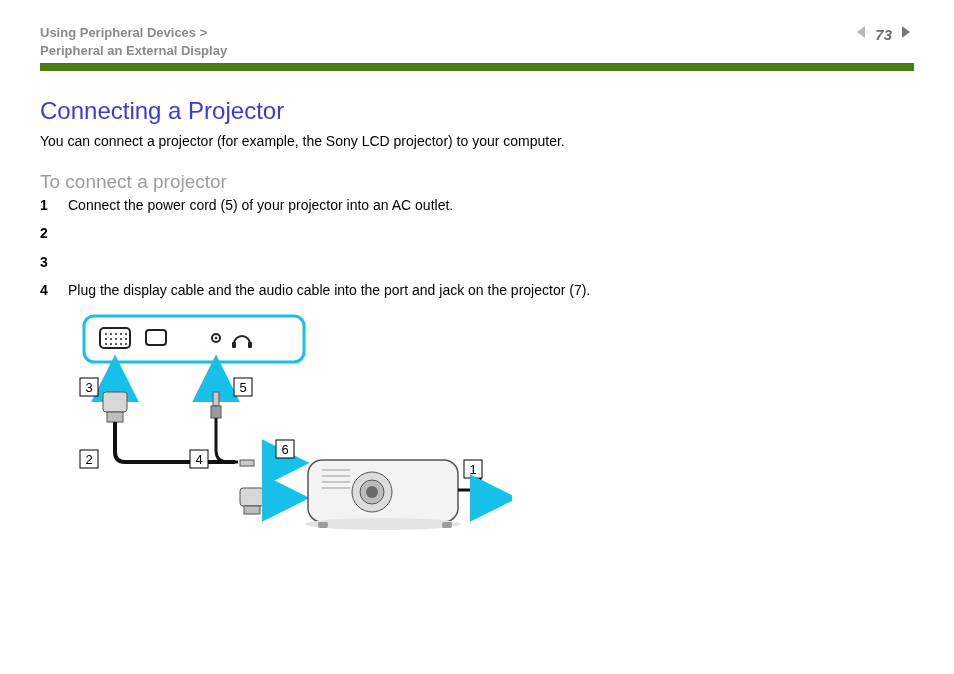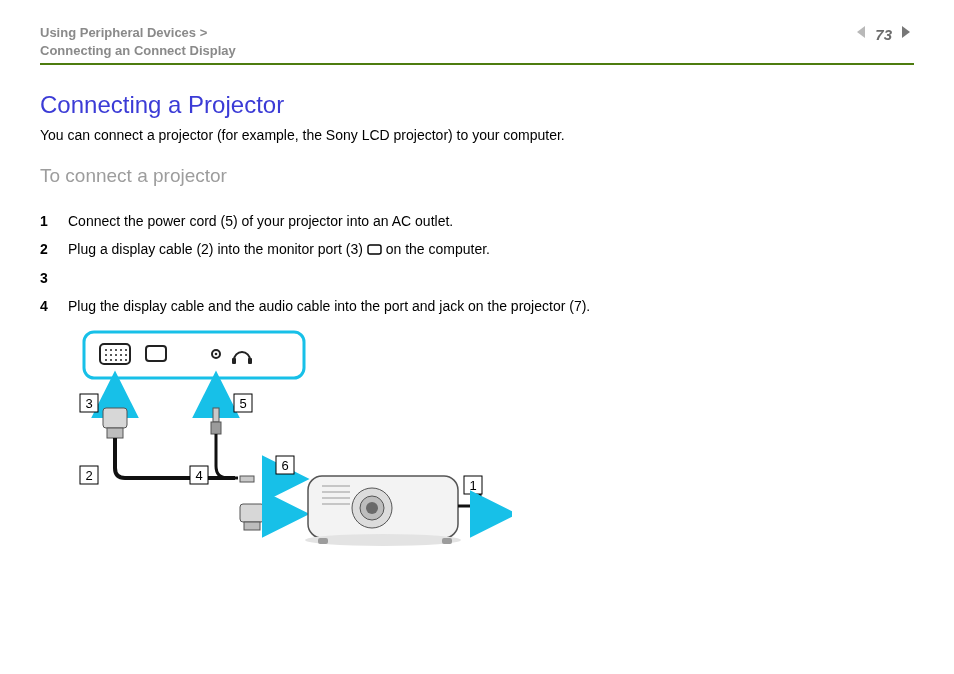--- a/index.html
+++ b/index.html
@@ -1,40 +1,40 @@
 <!DOCTYPE html>
 <html><head>
 <meta charset="utf-8">
 <style>
   html,body{margin:0;padding:0;background:#fff;font-family:Arial,Helvetica,sans-serif;color:#000;}
   .page{width:954px;height:674px;box-sizing:border-box;position:relative;padding:24px 40px 0 40px;}
-  .head{display:flex;align-items:flex-start;justify-content:space-between;border-bottom:2px solid #4d7c0f;padding-bottom:4px;}
+  .head{display:flex;align-items:flex-start;justify-content:space-between;border-bottom:8px solid #4d7c0f;padding-bottom:4px;}
   .crumb{font-weight:700;font-size:13px;color:#8a8a8a;line-height:1.35;}
   .pager{display:flex;align-items:center;gap:6px;color:#6c6c6c;}
   .pager svg{width:16px;height:16px;}
   .pn{font-weight:700;font-style:italic;font-size:15px;}
   .content{padding-top:22px;}
   h1{margin:4px 0 8px 0;font-weight:400;font-size:24px;color:#3b3bd6;}
   p.intro{margin:0 0 22px 0;font-size:14px;}
-  h2{margin:0 0 24px 0;font-weight:400;font-size:19px;color:#9d9d9d;}
+  h2{margin:0 0 2px 0;font-weight:400;font-size:19px;color:#9d9d9d;}
   ol.steps{margin:0;padding:0;list-style:none;}
   ol.steps li{display:flex;gap:14px;margin:0 0 8px 0;font-size:14px;line-height:1.45;}
   ol.steps .num{font-weight:700;min-width:14px;}
   .ico{display:inline-block;vertical-align:-2px;}
   .fig{margin-top:10px;margin-left:32px;width:440px;}
   .fig svg{display:block;}
 </style>
 </head>
 <body>
 
 <div class="page">
   <div class="head">
     <div class="crumb">
       <div>Using Peripheral Devices &gt;</div>
-      <div>Connecting an Connect Display</div>
+      <div>Peripheral an External Display</div>
     </div>
     <div class="pager">
       <span>
         <svg viewBox="0 0 16 16">
             <polygon points="12,2 4,8 12,14" fill="#b9b9b9"></polygon>
           </svg>
       </span>
       <span class="pn">73</span>
       <span>
         <svg viewBox="0 0 16 16">
@@ -49,23 +49,20 @@
     <p class="intro">You can connect a projector (for example, the Sony LCD projector) to your computer.</p>
     <h2>To connect a projector</h2>
 
     <ol class="steps">
       <li>
           <span class="num">1</span>
           <span>Connect the power cord (5) of your projector into an AC outlet.</span>
         </li>
       <li>
           <span class="num">2</span>
-          <span>Plug a display cable (2) into the monitor port (3) <span><svg class="ico" width="15" height="12" viewBox="0 0 15 12">
-                <rect x="1" y="1" width="13" height="9" rx="2" fill="none" stroke="#000" stroke-width="1.4"></rect>
-              </svg></span> on the computer.</span>
         </li>
       <li>
           <span class="num">3</span>
         </li>
       <li>
           <span class="num">4</span>
           <span>Plug the display cable and the audio cable into the port and jack on the projector (7).</span>
         </li>
     </ol>
 

